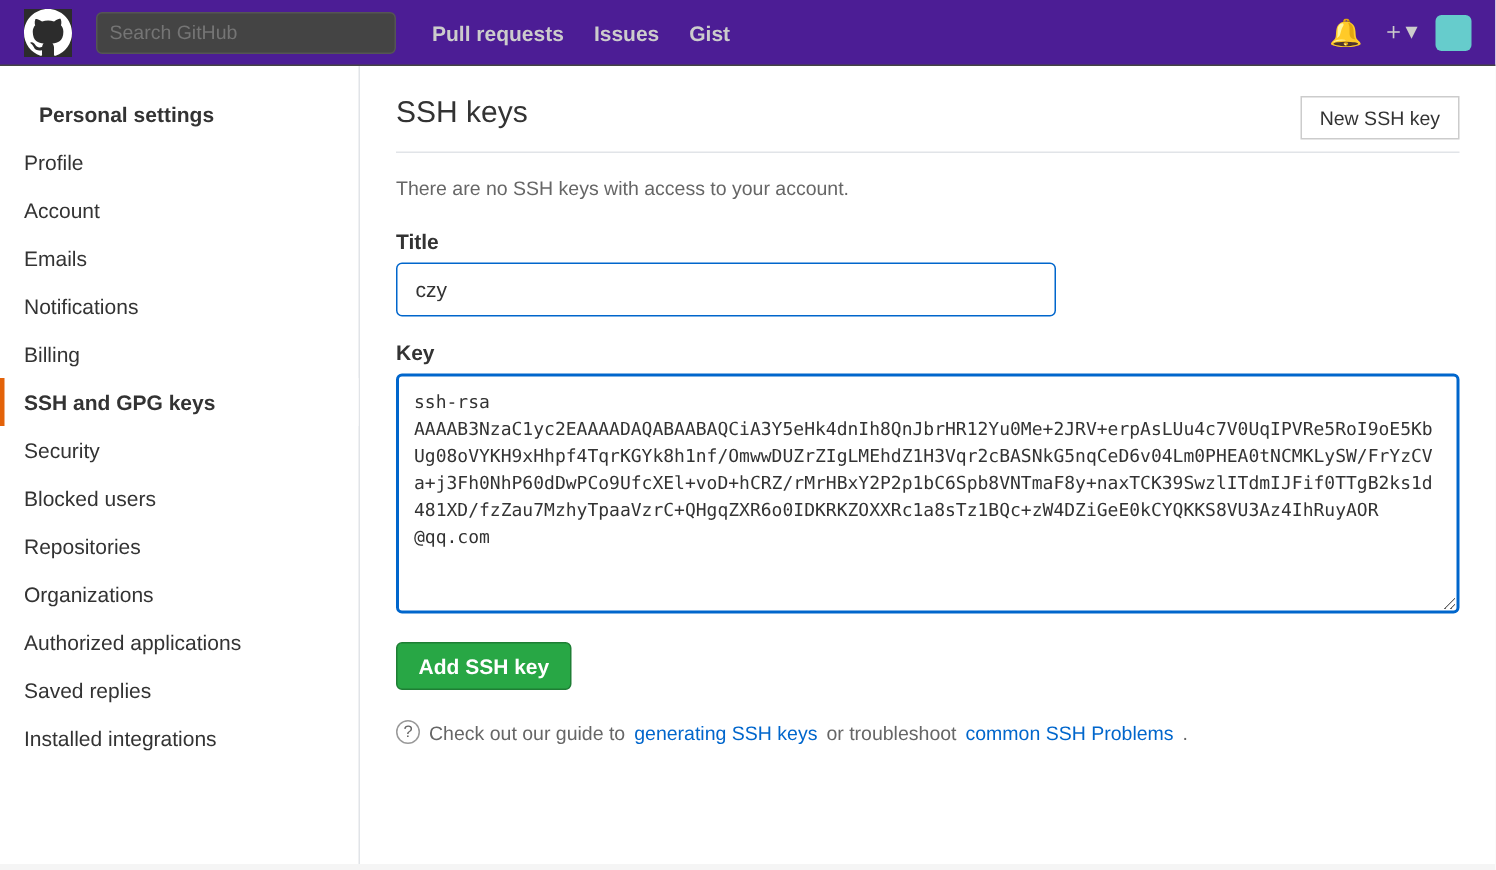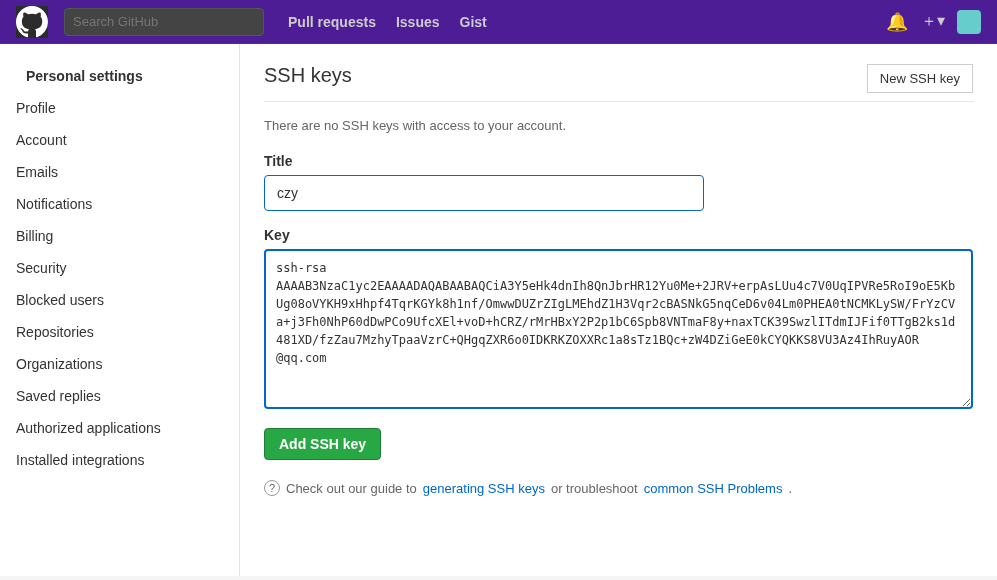--- a/index.html
+++ b/index.html
@@ -245,26 +245,27 @@
 
 <div class="layout">
 
   <aside class="sidebar">
     <div class="sidebar-heading">Personal settings</div>
     <a class="sidebar-item">Profile</a>
     <a class="sidebar-item">Account</a>
     <a class="sidebar-item">Emails</a>
     <a class="sidebar-item">Notifications</a>
     <a class="sidebar-item">Billing</a>
+    <a class="sidebar-item active">SSH and GPG keys</a>
     <a class="sidebar-item">Security</a>
     <a class="sidebar-item">Blocked users</a>
     <a class="sidebar-item">Repositories</a>
     <a class="sidebar-item">Organizations</a>
+    <a class="sidebar-item">Authorized applications</a>
     <a class="sidebar-item">Saved replies</a>
-    <a class="sidebar-item">Authorized applications</a>
     <a class="sidebar-item">Installed integrations</a>
   </aside>
 
   <main class="main-wrapper">
 
     <div class="section-header">
       <h2 class="section-title">SSH keys</h2>
       <button class="btn-new-ssh">New SSH key</button>
     </div>
 

